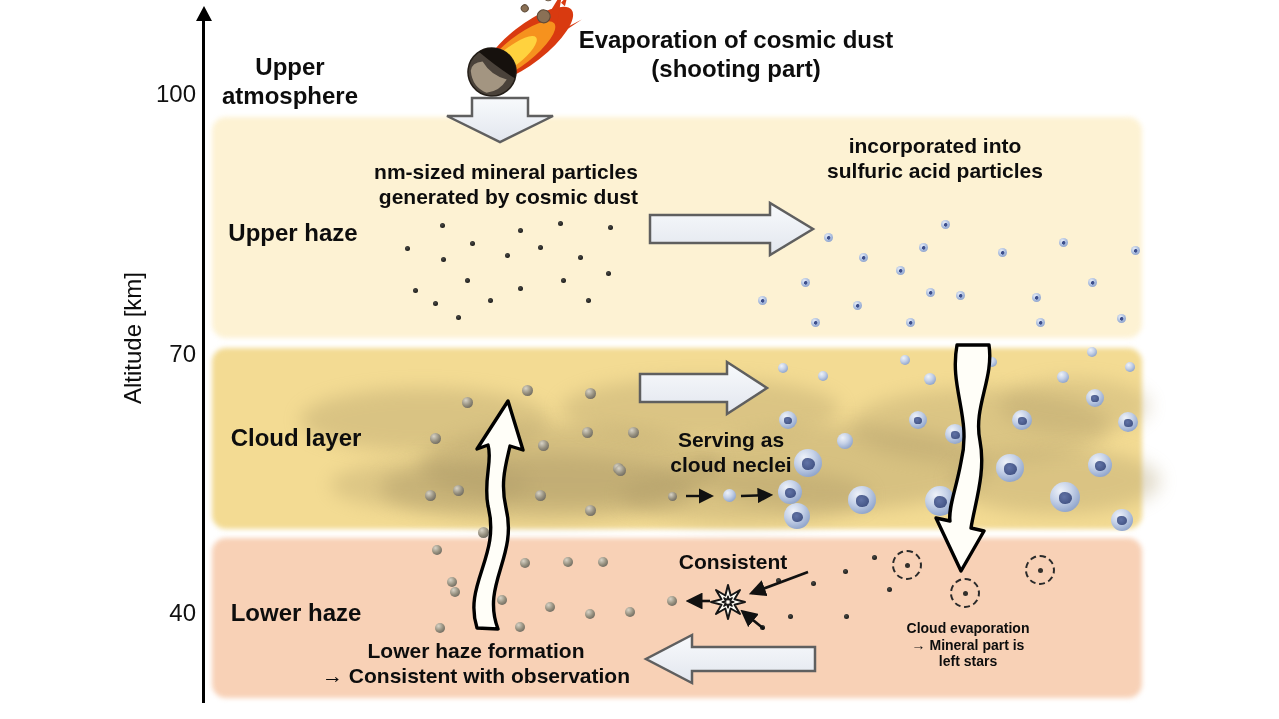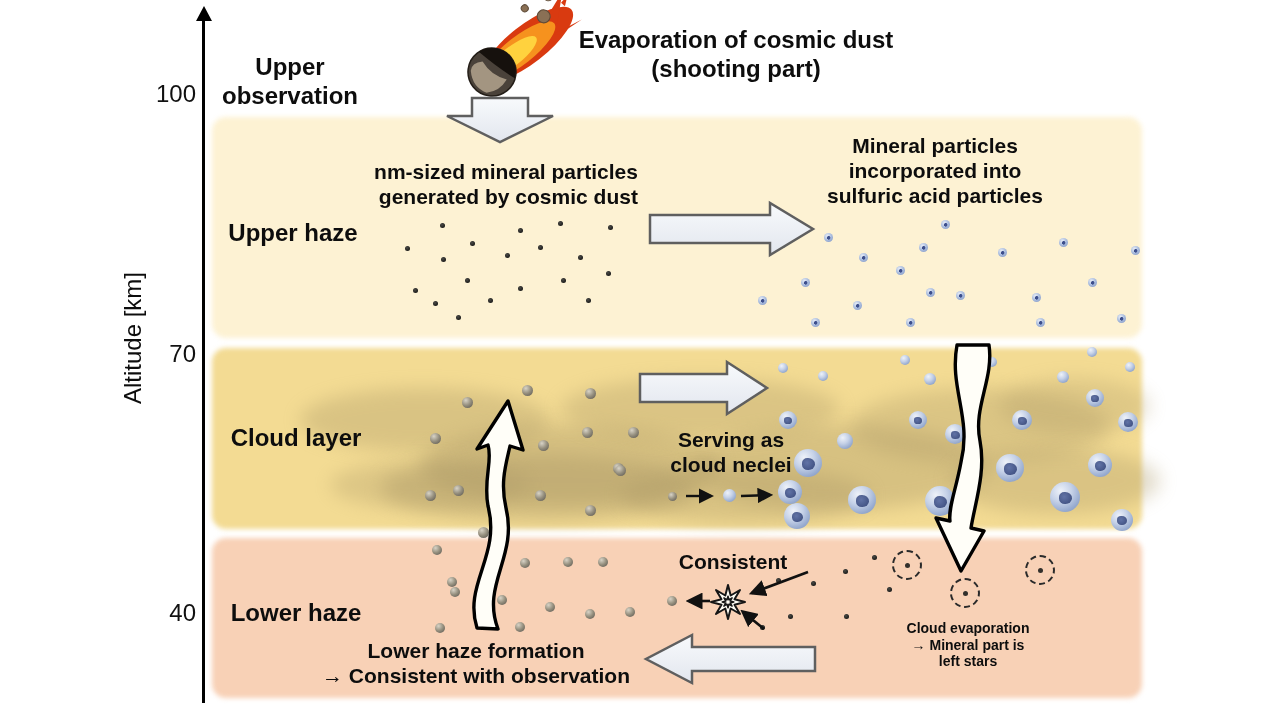--- a/index.html
+++ b/index.html
@@ -260,35 +260,34 @@
     <line class="coag" x1="764" y1="629" x2="743" y2="612" marker-end="url(#ah)"></line>
     <line class="coag" x1="710" y1="601" x2="689" y2="601" marker-end="url(#ah)"></line>
 
     <line class="prog" x1="686" y1="496" x2="711" y2="496" marker-end="url(#ah)"></line>
     <line class="prog" x1="741" y1="496" x2="770" y2="495" marker-end="url(#ah)"></line>
   </svg>
 
   <div id="annotations">
       <div class="ann" style="left: 290px; top: 53px; font-size: 24px;">
         <div>Upper</div>
-        <div>observation</div>
+        <div>atmosphere</div>
       </div>
       <div class="ann" style="left: 736px; top: 26px; font-size: 24px;">
         <div>Evaporation of cosmic dust</div>
         <div>(shooting part)</div>
       </div>
       <div class="ann" style="left: 506px; top: 160px; font-size: 21px; text-align: right;">
         <div>nm-sized mineral particles</div>
         <div>generated by cosmic dust</div>
       </div>
       <div class="ann" style="left: 293px; top: 219px; font-size: 24px;">
         <div>Upper haze</div>
       </div>
       <div class="ann" style="left: 935px; top: 134px; font-size: 21px;">
-        <div>Mineral particles</div>
         <div>incorporated into</div>
         <div>sulfuric acid particles</div>
       </div>
       <div class="ann" style="left: 296px; top: 424px; font-size: 24px;">
         <div>Cloud layer</div>
       </div>
       <div class="ann" style="left: 731px; top: 428px; font-size: 21px;">
         <div>Serving as</div>
         <div>cloud neclei</div>
       </div>

